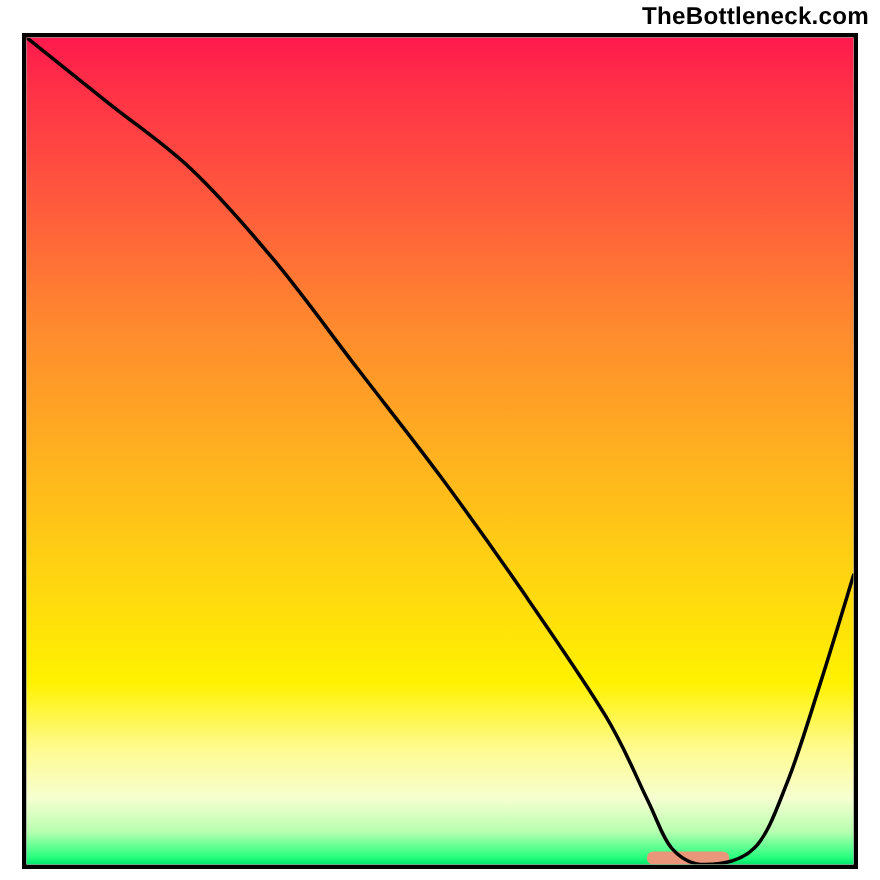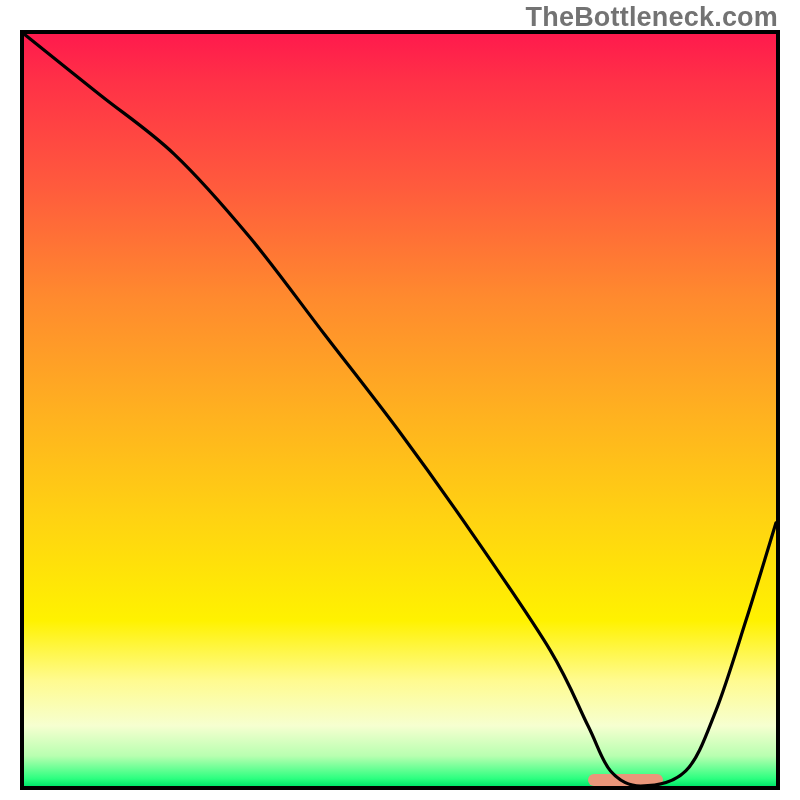--- a/index.html
+++ b/index.html
@@ -12,24 +12,24 @@
   }
   .container {
     position: relative;
     width: 800px;
     height: 800px;
     background: #ffffff;
   }
   .watermark {
     position: absolute;
     top: 2px;
-    right: 22px;
-    font-size: 27px;
+    right: 10px;
+    font-size: 22px;
     font-weight: bold;
-    color: #737373;
+    color: #000000;
     letter-spacing: 0.2px;
     z-index: 10;
   }
   .plot-frame {
     position: absolute;
     left: 20px;
     top: 30px;
     width: 760px;
     height: 760px;
     border: 4px solid #000;

